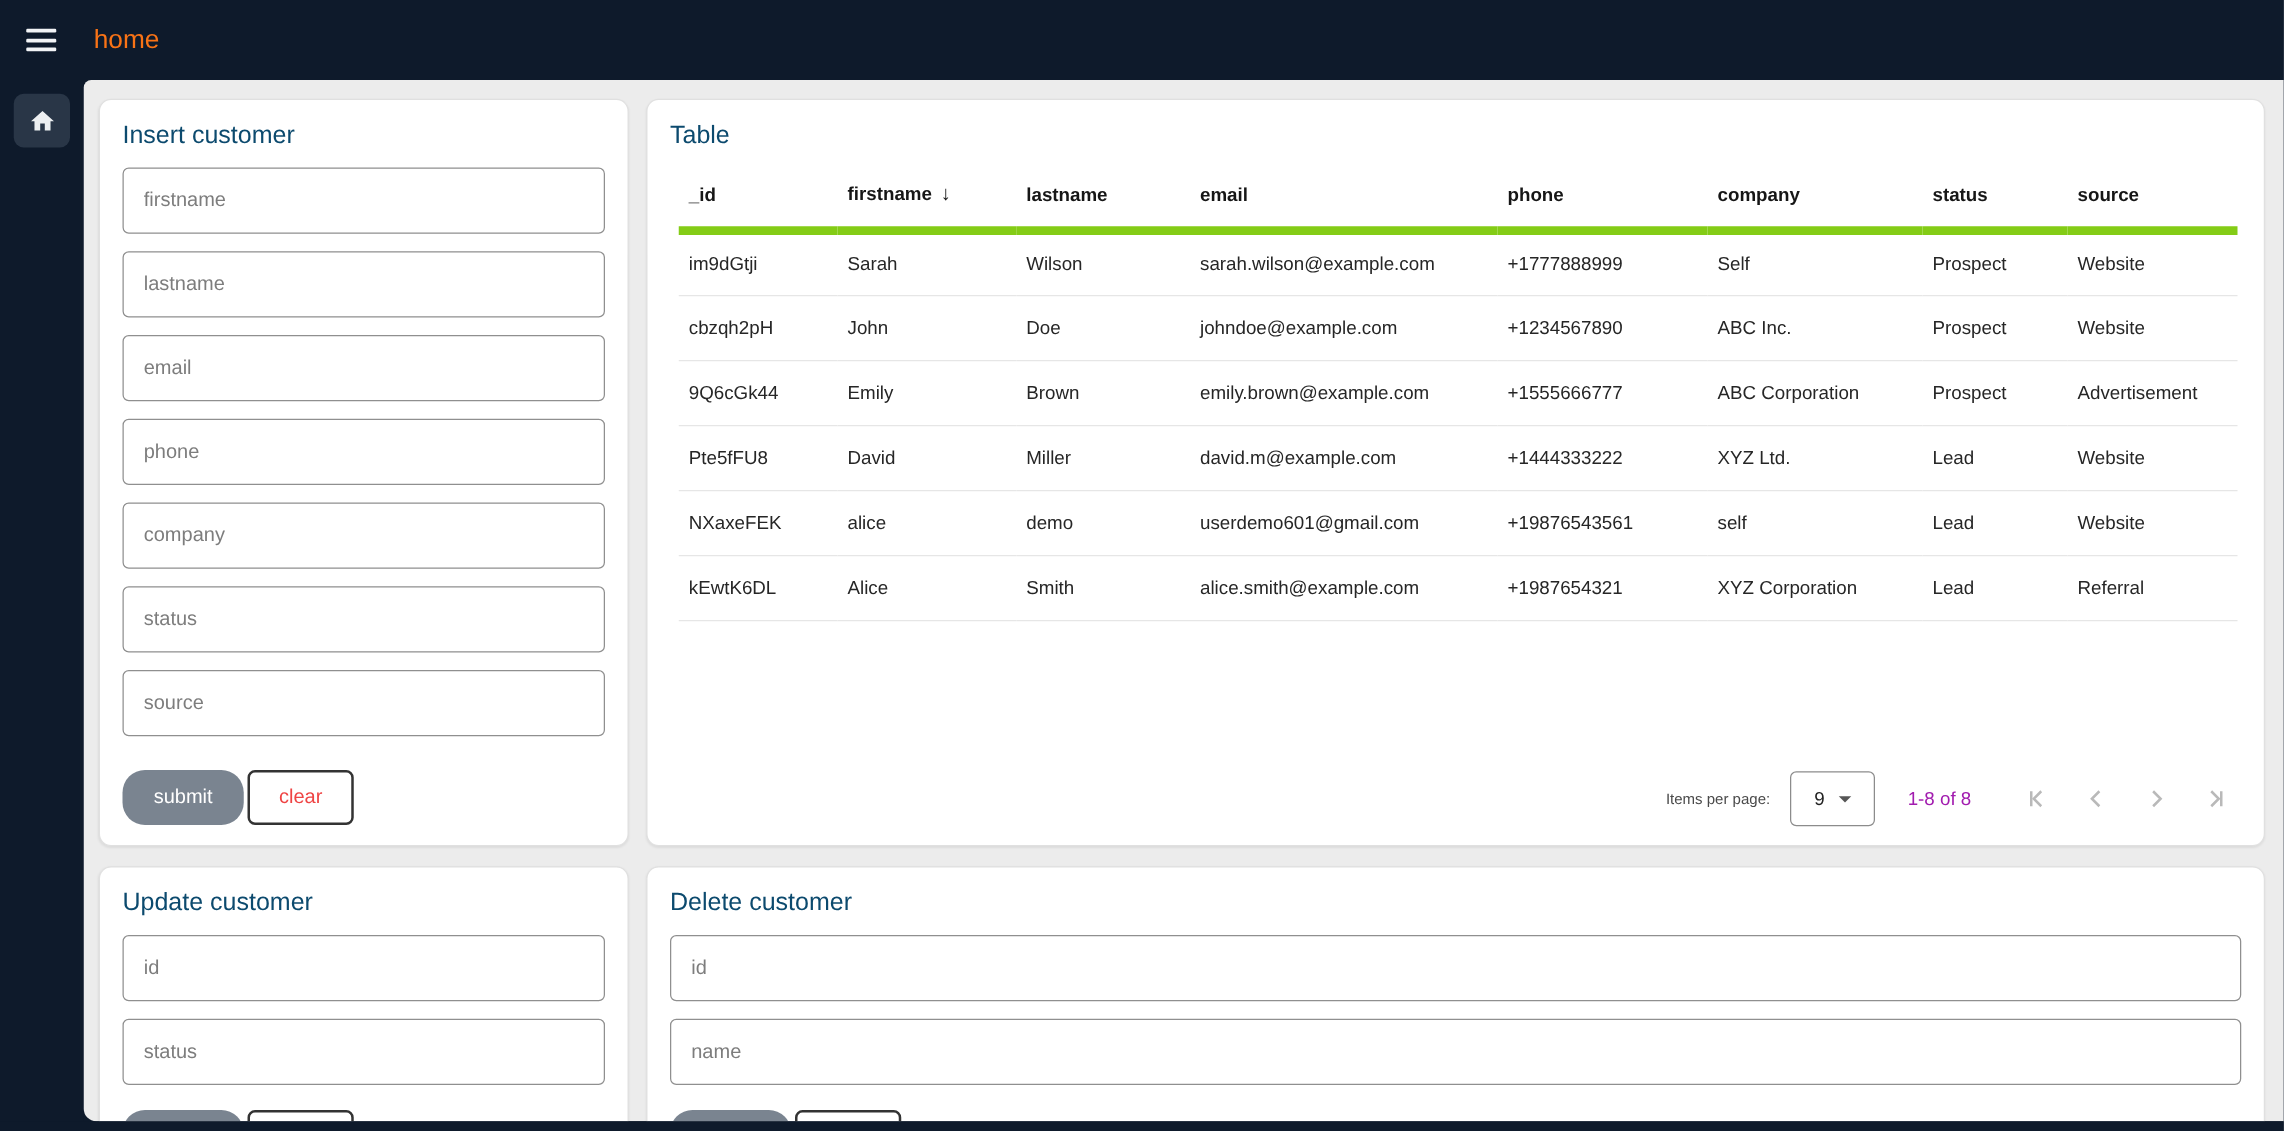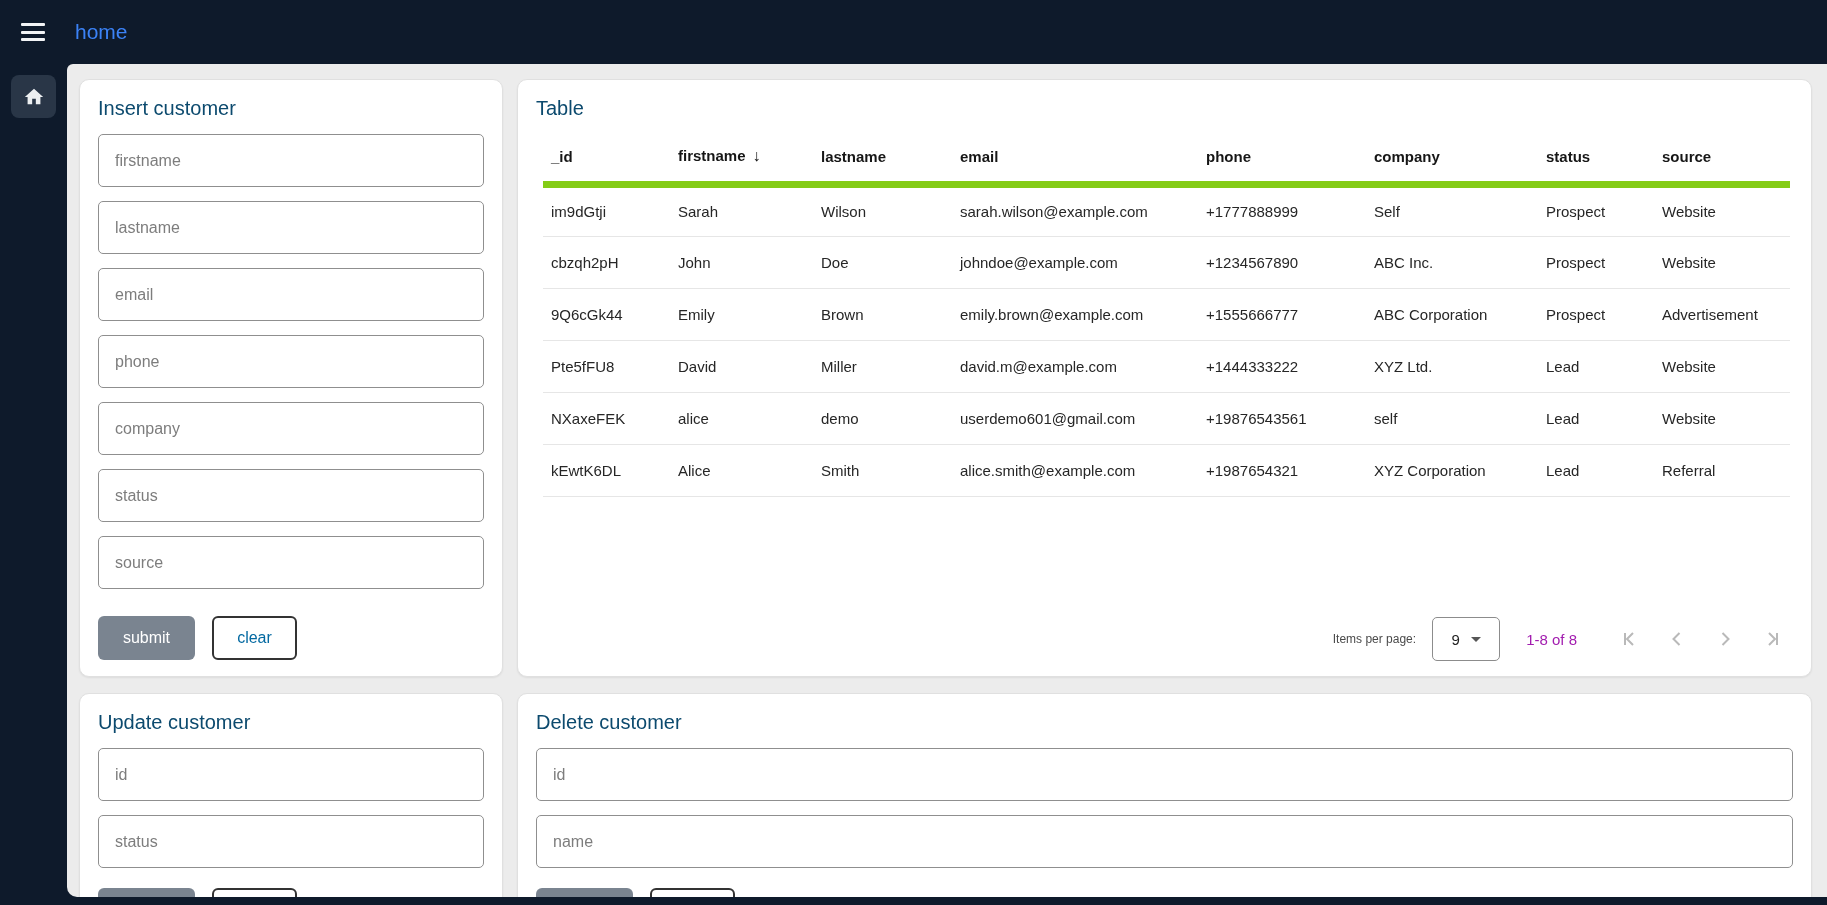--- a/index.html
+++ b/index.html
@@ -5,41 +5,41 @@
   * { box-sizing: border-box; }
   html,body { margin:0; padding:0; }
   body {
     width:1827px; height:905px; position:relative; overflow:hidden;
     background:#0e1a2b; font-family:"Liberation Sans", sans-serif;
   }
   
   .topbar { position:absolute; left:0; top:0; width:1827px; height:64px; background:#0e1a2b; display:flex; align-items:center; }
   .hamburger { margin-left:21px; width:24px; height:18px; display:flex; flex-direction:column; justify-content:space-between; cursor:pointer; }
   .hamburger span { display:block; width:24px; height:3px; background:#f2f4f6; border-radius:1px; }
-  .topbar-title { color:#3b82f6; font-size:21px; margin-left:30px; }
+  .topbar-title { color:#f97316; font-size:21px; margin-left:30px; }
   
   .sidebar { position:absolute; left:0; top:64px; width:67px; bottom:0; background:#0e1a2b; }
   .side-home { position:absolute; left:11px; top:11px; width:45px; height:43px; background:#293647; border:none; border-radius:8px; display:flex; align-items:center; justify-content:center; cursor:pointer; }
   
   .content { position:absolute; left:67px; top:64px; right:0; bottom:8px; background:#ececec; overflow:hidden; border-radius:6px 0 0 10px; }
   .bottom-strip { position:absolute; left:0; bottom:0; width:1827px; height:8px; background:#0e1a2b; }
   .card { position:absolute; background:#fff; border:1px solid #e0e0e0; border-radius:10px; box-shadow:0 1px 2px rgba(0,0,0,.07); padding:16px 18px; }
   .card h2 { margin:0; font-size:20px; line-height:24px; font-weight:400; color:#0c4a6e; }
   .card-insert { left:12px; top:15px; width:424px; height:598px; }
   .card-table  { left:450px; top:15px; width:1295px; height:598px; }
   .card-update { left:12px; top:629px; width:424px; height:360px; }
   .card-delete { left:450px; top:629px; width:1295px; height:360px; }
   
   .field { display:block; width:100%; height:53px; border:1px solid #8f8f8f; border-radius:5px; padding:0 16px; font-size:16px; color:#222; background:#fff; margin-top:14px; font-family:inherit; outline:none; }
   .field::placeholder { color:#7d7d7d; }
   .first-field { margin-top:14px; }
   .btn-row { margin-top:27px; display:flex; align-items:center; }
   .btn-row.low { margin-top:20px; }
-  .btn-submit { width:97px; height:44px; background:#7a8490; color:#fff; border:none; border-radius:6px; font-size:16px; font-family:inherit; cursor:pointer; }
-  .btn-clear { width:85px; height:44px; background:#fff; color:#0369a1; border:2px solid #333; border-radius:6px; font-size:16px; font-family:inherit; margin-left:17px; cursor:pointer; }
+  .btn-submit { width:97px; height:44px; background:#7a8490; color:#fff; border:none; border-radius:18px; font-size:16px; font-family:inherit; cursor:pointer; }
+  .btn-clear { width:85px; height:44px; background:#fff; color:#ef4444; border:2px solid #333; border-radius:6px; font-size:16px; font-family:inherit; margin-left:3px; cursor:pointer; }
   
   table.data { border-collapse:collapse; table-layout:fixed; width:1247px; margin-left:7px; margin-top:12px; }
   table.data th { height:52px; text-align:left; padding:0 4px 0 8px; font-size:15px; font-weight:bold; color:#161616; border-bottom:7px solid #84cc16; white-space:nowrap; overflow:hidden; }
   table.data td { height:52px; text-align:left; padding:0 4px 0 8px; font-size:15px; color:#262626; border-bottom:1px solid #e6e6e6; white-space:nowrap; overflow:hidden; }
   table.data th:nth-child(1), table.data td:nth-child(1){ width:127px; }
   table.data th:nth-child(2), table.data td:nth-child(2){ width:143px; }
   table.data th:nth-child(3), table.data td:nth-child(3){ width:139px; }
   table.data th:nth-child(4), table.data td:nth-child(4){ width:246px; }
   table.data th:nth-child(5), table.data td:nth-child(5){ width:168px; }
   table.data th:nth-child(6), table.data td:nth-child(6){ width:172px; }

